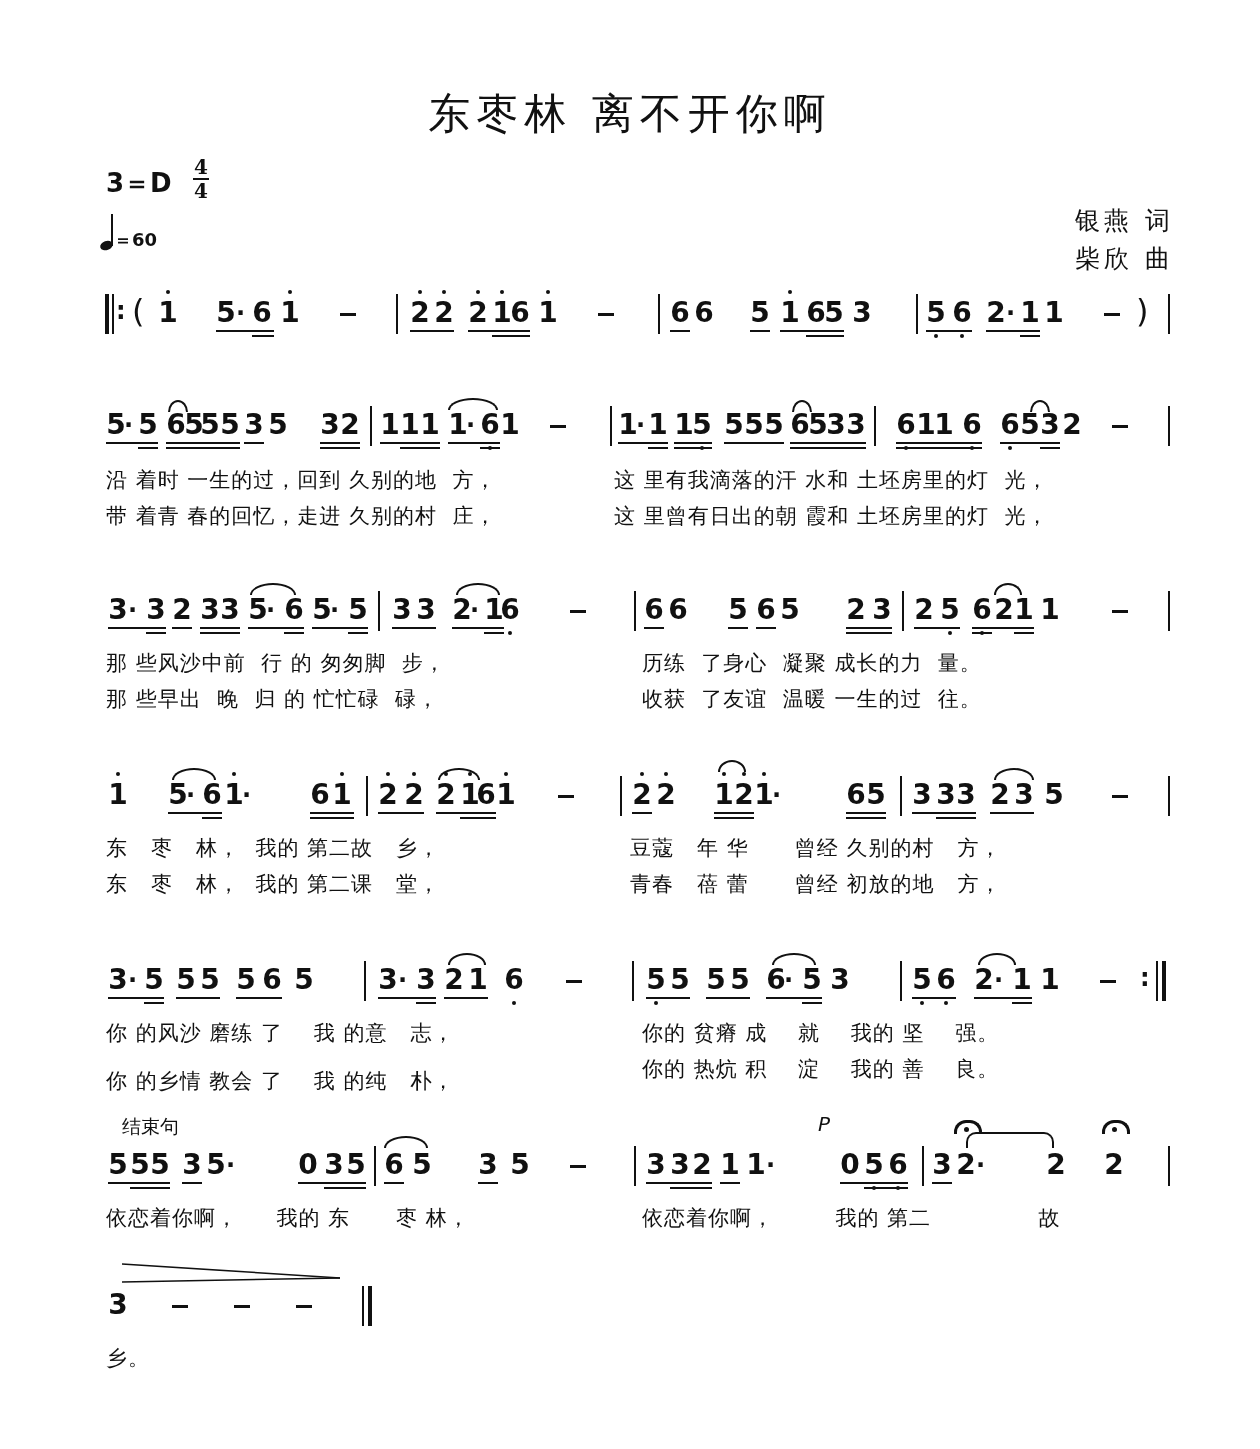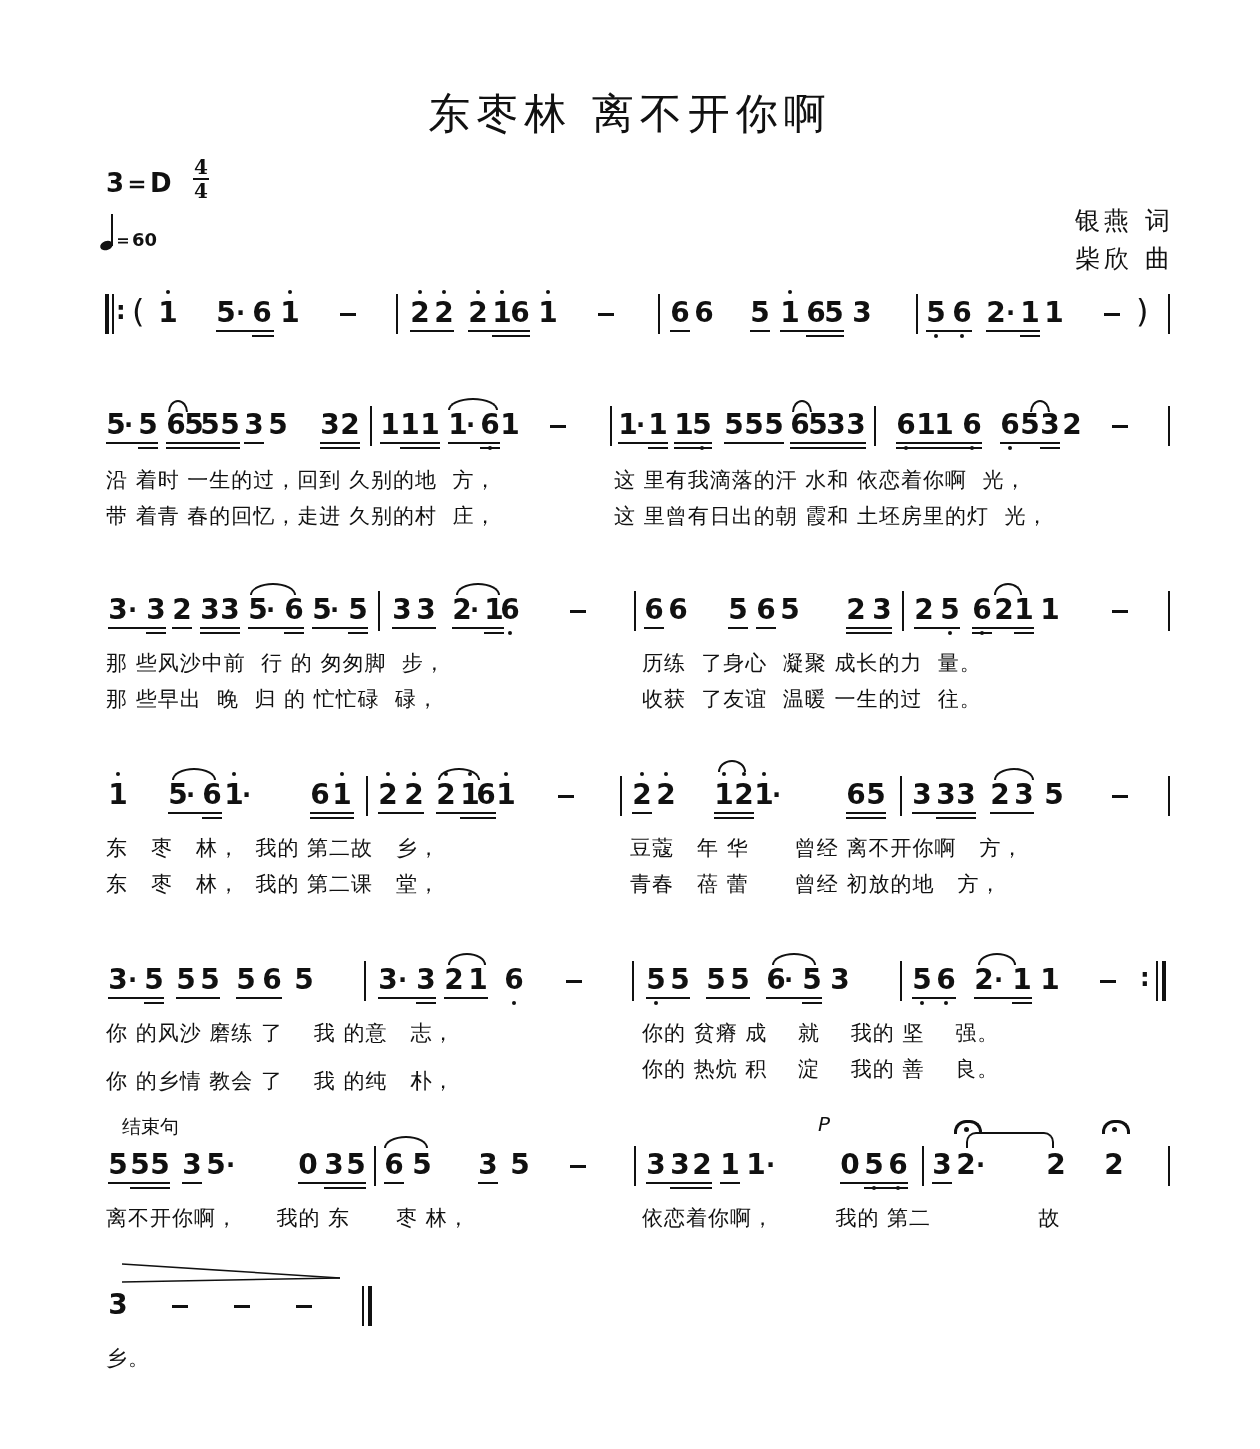--- a/index.html
+++ b/index.html
@@ -169,21 +169,21 @@
   <div class="n dotdn" style="left:1000px">6</div>
   <div class="n" style="left:1020px">5</div>
   <div class="n" style="left:1040px">3</div>
   <div class="ul" style="left:1000px;top:32px;width:60px"></div>
   <div class="ul" style="left:1040px;top:37px;width:20px"></div>
   <div class="n" style="left:1062px">2</div>
   <div class="dash" style="left:1112px;top:15px"></div>
   <div class="bar" style="left:1168px;top:-4px"></div>
   <div class="lyric" style="left:106px;top:56px">沿 着时 一生的过，回到 久别的地  方，</div>
   <div class="lyric" style="left:106px;top:92px">带 着青 春的回忆，走进 久别的村  庄，</div>
-  <div class="lyric" style="left:614px;top:56px">这 里有我滴落的汗 水和 依恋着你啊  光，</div>
+  <div class="lyric" style="left:614px;top:56px">这 里有我滴落的汗 水和 土坯房里的灯  光，</div>
   <div class="lyric" style="left:614px;top:92px">这 里曾有日出的朝 霞和 土坯房里的灯  光，</div>
 </div>
 
 <div class="row" style="top:595px">
   <div class="n" style="left:108px">3</div>
   <div class="aug" style="left:128px">·</div>
   <div class="n" style="left:146px">3</div>
   <div class="ul" style="left:108px;top:32px;width:58px"></div>
   <div class="ul" style="left:146px;top:37px;width:20px"></div>
   <div class="n" style="left:172px">2</div>
@@ -297,21 +297,21 @@
   <div class="ul" style="left:936px;top:37px;width:40px"></div>
   <div class="slur" style="left:994px;top:-12px;width:36px"></div>
   <div class="n" style="left:990px">2</div>
   <div class="n" style="left:1014px">3</div>
   <div class="ul" style="left:990px;top:32px;width:44px"></div>
   <div class="n" style="left:1044px">5</div>
   <div class="dash" style="left:1112px;top:15px"></div>
   <div class="bar" style="left:1168px;top:-4px"></div>
   <div class="lyric" style="left:106px;top:54px">东   枣   林，  我的 第二故   乡，</div>
   <div class="lyric" style="left:106px;top:90px">东   枣   林，  我的 第二课   堂，</div>
-  <div class="lyric" style="left:630px;top:54px">豆蔻   年 华      曾经 离不开你啊   方，</div>
+  <div class="lyric" style="left:630px;top:54px">豆蔻   年 华      曾经 久别的村   方，</div>
   <div class="lyric" style="left:630px;top:90px">青春   蓓 蕾      曾经 初放的地   方，</div>
 </div>
 
 <div class="row" style="top:965px">
   <div class="n" style="left:108px">3</div>
   <div class="aug" style="left:128px">·</div>
   <div class="n" style="left:144px">5</div>
   <div class="ul" style="left:108px;top:32px;width:56px"></div>
   <div class="ul" style="left:144px;top:37px;width:20px"></div>
   <div class="n" style="left:176px">5</div>
@@ -413,21 +413,21 @@
   <div class="n" style="left:932px">3</div>
   <div class="ul" style="left:932px;top:32px;width:20px"></div>
   <div class="n" style="left:956px">2</div>
   <div class="aug" style="left:976px">·</div>
   <div class="fermata" style="left:954px;top:-30px"></div>
   <div class="tiebox" style="left:966px;top:-18px;width:84px"></div>
   <div class="n" style="left:1046px">2</div>
   <div class="n" style="left:1104px">2</div>
   <div class="fermata" style="left:1102px;top:-30px"></div>
   <div class="bar" style="left:1168px;top:-4px"></div>
-  <div class="lyric" style="left:106px;top:54px">离不开你啊，     我的 东      枣 林，</div>
+  <div class="lyric" style="left:106px;top:54px">依恋着你啊，     我的 东      枣 林，</div>
   <div class="lyric" style="left:642px;top:54px">依恋着你啊，        我的 第二              故</div>
 </div>
 
 <div class="row" style="top:1290px">
   <svg class="hairpin" style="left:120px;top:-28px" width="222" height="22">
     <line x1="2" y1="2" x2="220" y2="16" stroke="#111" stroke-width="1.5"></line>
     <line x1="2" y1="20" x2="220" y2="16" stroke="#111" stroke-width="1.5"></line>
   </svg>
   <div class="n" style="left:108px">3</div>
   <div class="dash" style="left:172px;top:15px"></div>

